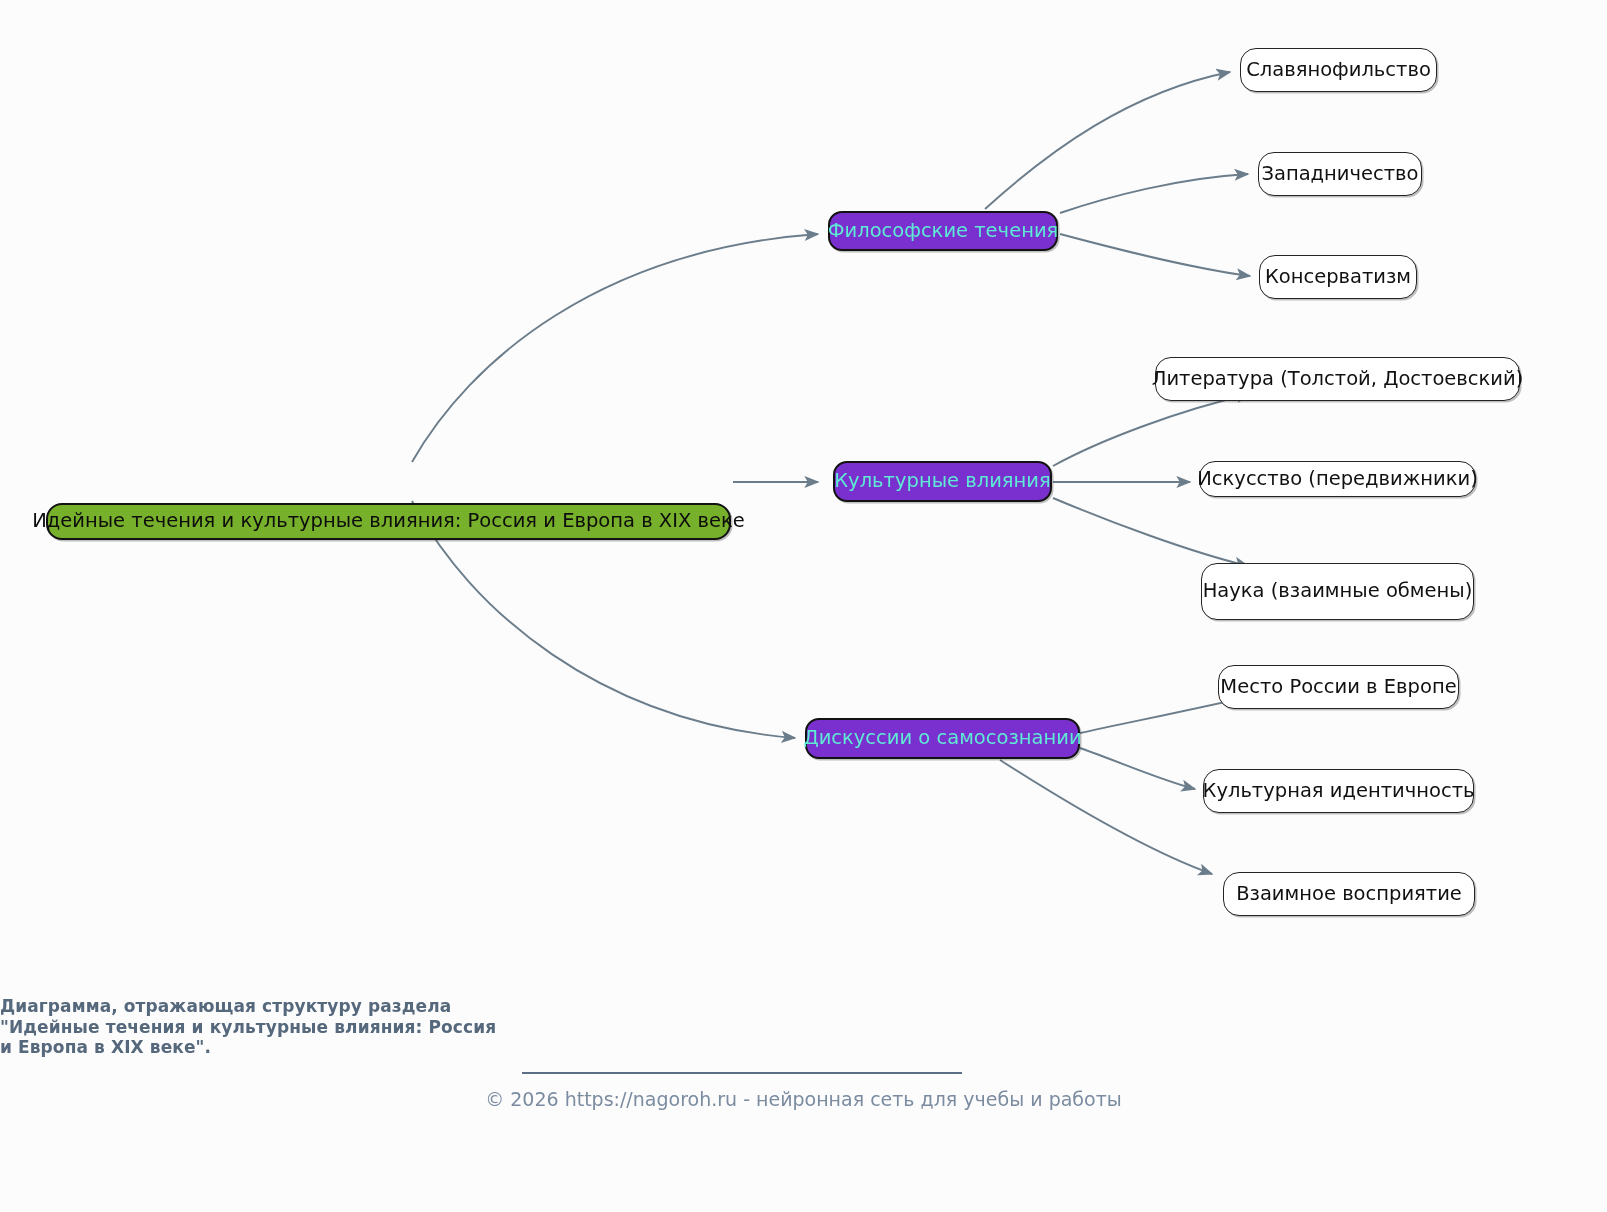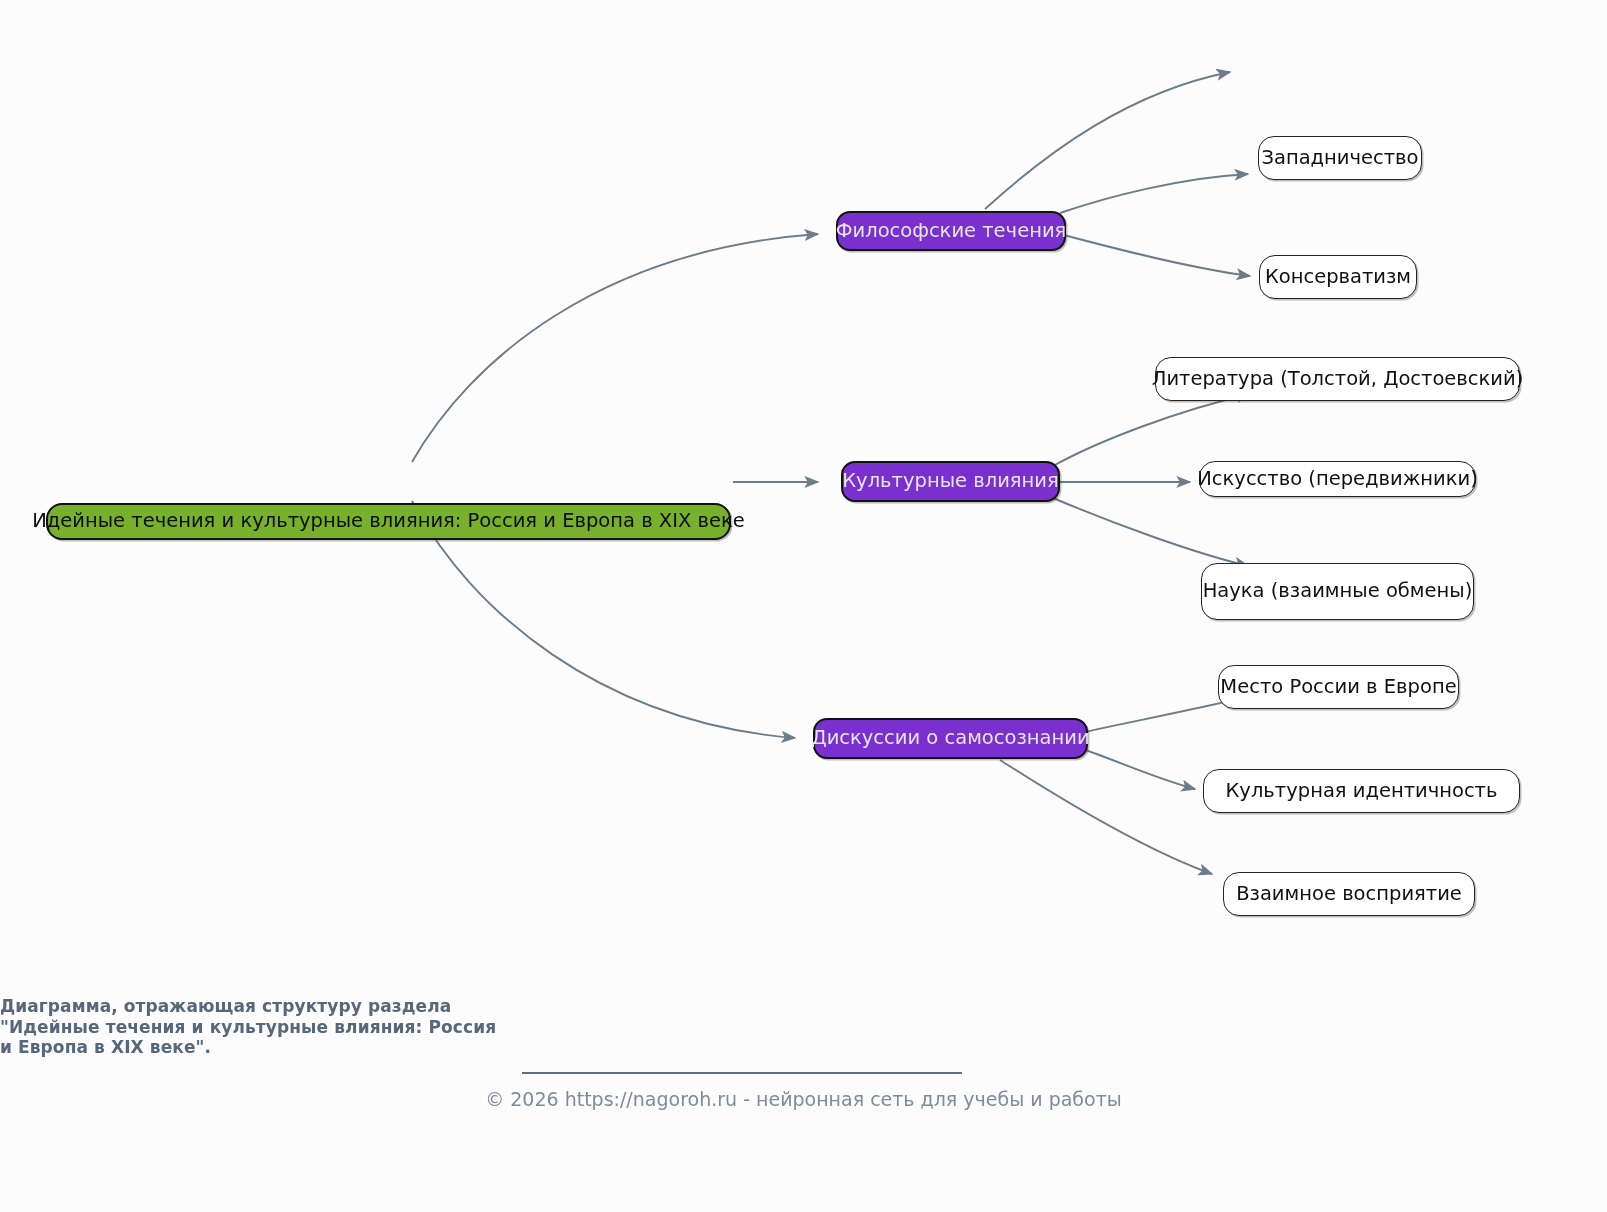--- a/index.html
+++ b/index.html
@@ -57,22 +57,21 @@
     border-radius: 16px;
     color: #0d0d0d;
     margin-top: 40px;
   }
 
   .node.branch {
     background: #7a30ce;
     border-color: #121212;
     border-width: 2px;
     border-radius: 14px;
-    color: #e5e5e5;
-    margin-left: 8px;
+    color: #5eead4;
   }
 
   .node.leaf {
     background: #ffffff;
     border-color: #242424;
     border-radius: 16px;
   }
 
   
   .caption-block {
@@ -137,21 +136,24 @@
     </g>
   </svg>
 
   <div class="node root" style="left:46px; top:463px; width:685px; height:37px;">
     <span>Идейные течения и культурные влияния: Россия и Европа в XIX веке</span>
   </div>
 
   <div class="node branch" style="left:828px; top:211px; width:230px; height:40px;">
     <span>Философские течения</span>
   </div>
-  <div class="node leaf" style="left:1258px; top:136px; width:164px; height:44px;">
+  <div class="node leaf" style="left:1240px; top:48px; width:197px; height:44px;">
+    <span>Славянофильство</span>
+  </div>
+  <div class="node leaf" style="left:1258px; top:152px; width:164px; height:44px;">
     <span>Западничество</span>
   </div>
   <div class="node leaf" style="left:1259px; top:255px; width:158px; height:44px;">
     <span>Консерватизм</span>
   </div>
 
   <div class="node branch" style="left:833px; top:461px; width:219px; height:41px;">
     <span>Культурные влияния</span>
   </div>
   <div class="node leaf" style="left:1155px; top:357px; width:365px; height:44px;">
@@ -163,21 +165,21 @@
   <div class="node leaf" style="left:1201px; top:563px; width:273px; height:57px;">
     <span>Наука (взаимные обмены)</span>
   </div>
 
   <div class="node branch" style="left:805px; top:718px; width:275px; height:41px;">
     <span>Дискуссии о самосознании</span>
   </div>
   <div class="node leaf" style="left:1218px; top:665px; width:241px; height:44px;">
     <span>Место России в Европе</span>
   </div>
-  <div class="node leaf" style="left:1203px; top:769px; width:317px; height:44px;">
+  <div class="node leaf" style="left:1203px; top:769px; width:271px; height:44px;">
     <span>Культурная идентичность</span>
   </div>
   <div class="node leaf" style="left:1223px; top:872px; width:252px; height:44px;">
     <span>Взаимное восприятие</span>
   </div>
 
   <div class="caption-block">
     <div class="caption-line">Диаграмма, отражающая структуру раздела</div>
     <div class="caption-line">"Идейные течения и культурные влияния: Россия</div>
     <div class="caption-line">и Европа в XIX веке".</div>

